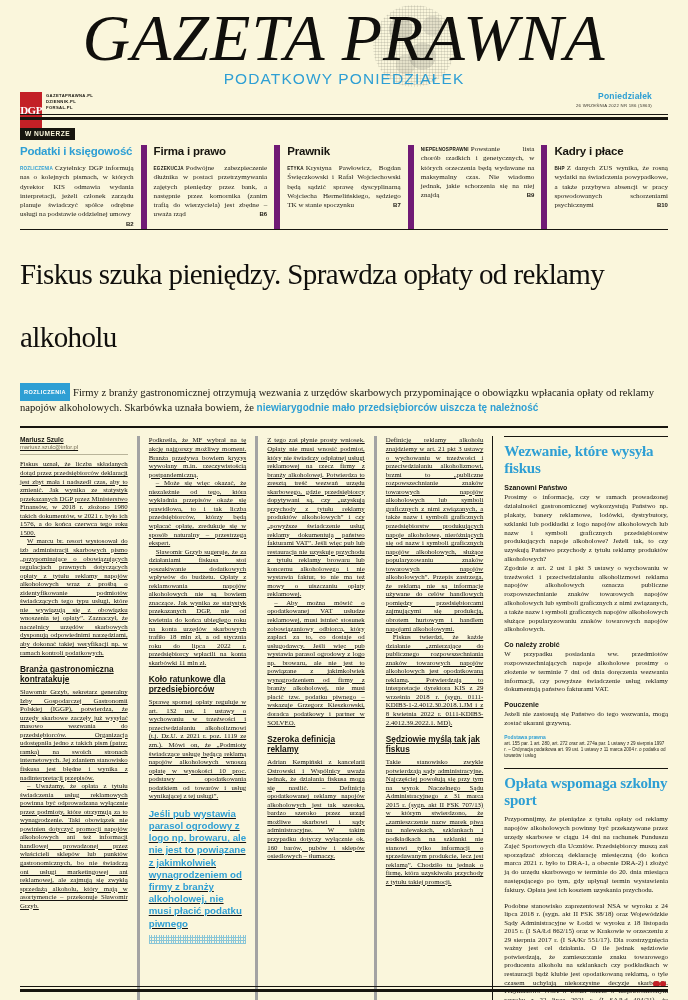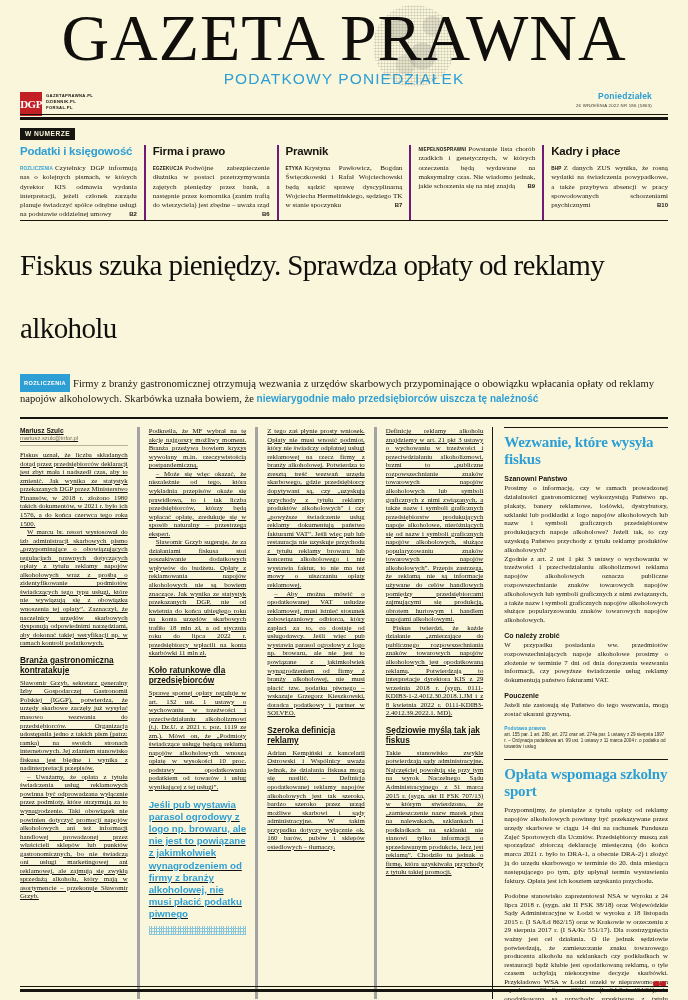--- a/index.html
+++ b/index.html
@@ -28,52 +28,52 @@
     background-image:
       repeating-linear-gradient(0deg, rgba(90,90,82,.20) 0 1px, transparent 1px 3px),
       repeating-linear-gradient(90deg, rgba(90,90,82,.16) 0 1px, transparent 1px 3px);
     -webkit-mask-image:radial-gradient(circle at 50% 50%, #000 68%, transparent 70%);
             mask-image:radial-gradient(circle at 50% 50%, #000 68%, transparent 70%);
   }
   .wordmark{
     position:relative;z-index:2;text-align:center;
     font-family:"Liberation Serif", serif;
     font-size:66px;line-height:76px;letter-spacing:1px;font-weight:400;
-    color:#100f0c;white-space:nowrap;
+    color:#100f0c;white-space:nowrap;font-style:italic;
   }
   .subwordmark{
     position:relative;z-index:3;text-align:center;margin-top:-6px;
     font-family:"Liberation Sans", sans-serif;
     font-weight:normal;font-size:15.5px;letter-spacing:1.1px;color:#2e9fd4;
   }
 
   
   .flagbar{position:relative;height:30px;margin-top:6px;}
   .dgp-block{position:absolute;left:0;top:0;display:flex;align-items:flex-start;gap:4px;}
   .dgp-mark{
-    width:22px;height:24px;background:#c32026;color:#fff;
+    width:22px;height:36px;background:#c32026;color:#fff;
     font-family:"Liberation Serif",serif;font-weight:bold;font-size:11px;
     display:flex;align-items:center;justify-content:center;letter-spacing:-.5px;
   }
   .dgp-sites{font-family:"Liberation Sans",sans-serif;font-size:4.2px;line-height:6.2px;
     font-weight:bold;letter-spacing:.35px;color:#17150f;padding-top:1px;}
   .date-block{position:absolute;right:16px;top:-1px;text-align:right;}
   .dayname{font-family:"Liberation Sans",sans-serif;font-weight:bold;font-size:8.5px;color:#2e9fd4;letter-spacing:.2px;}
   .datefull{font-family:"Liberation Sans",sans-serif;font-size:4.3px;color:#36322a;letter-spacing:.25px;margin-top:2px;}
   .rule-thick{position:absolute;left:0;right:0;bottom:2px;height:3px;background:#17150f;}
   .rule-thick::after{content:"";position:absolute;left:0;right:0;top:-3px;height:1px;background:#17150f;}
 
   
   .wn-tag{
     display:inline-block;background:#17150f;color:#faf6dc;
     font-family:"Liberation Sans",sans-serif;font-weight:bold;font-size:6.6px;
     letter-spacing:.5px;padding:2px 5px 2.5px;margin-top:4px;
   }
   .wn-strip{display:flex;margin-top:5px;}
-  .wn-col{flex:1;padding:0 7px;border-left:2px solid #701a75;}
+  .wn-col{flex:1;padding:0 7px;border-left:6px solid #701a75;}
   .wn-col:first-child{border-left:none;padding-left:0;}
   .wn-col:last-child{padding-right:0;}
   .wn-head{
     font-family:"Liberation Sans",sans-serif;font-weight:bold;
     font-size:11.5px;line-height:13px;color:#17150f;margin-bottom:6px;letter-spacing:-.2px;
   }
   .wn-col:first-child .wn-head{color:#2e9fd4;}
   .wn-body{font-size:7.1px;line-height:9.3px;text-align:justify;color:#1b1812;}
   .kicker{
     font-family:"Liberation Sans",sans-serif;font-weight:bold;font-size:4.6px;

